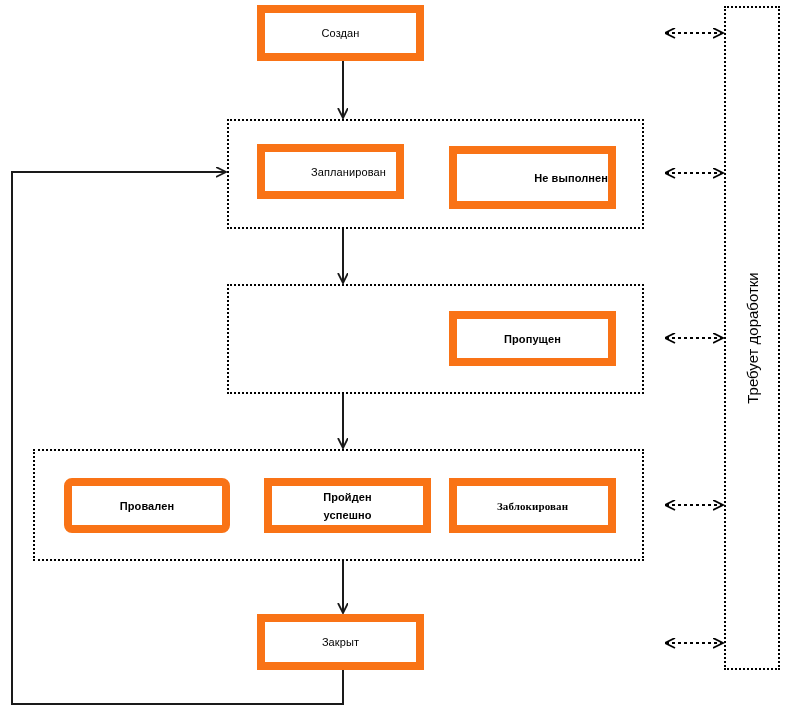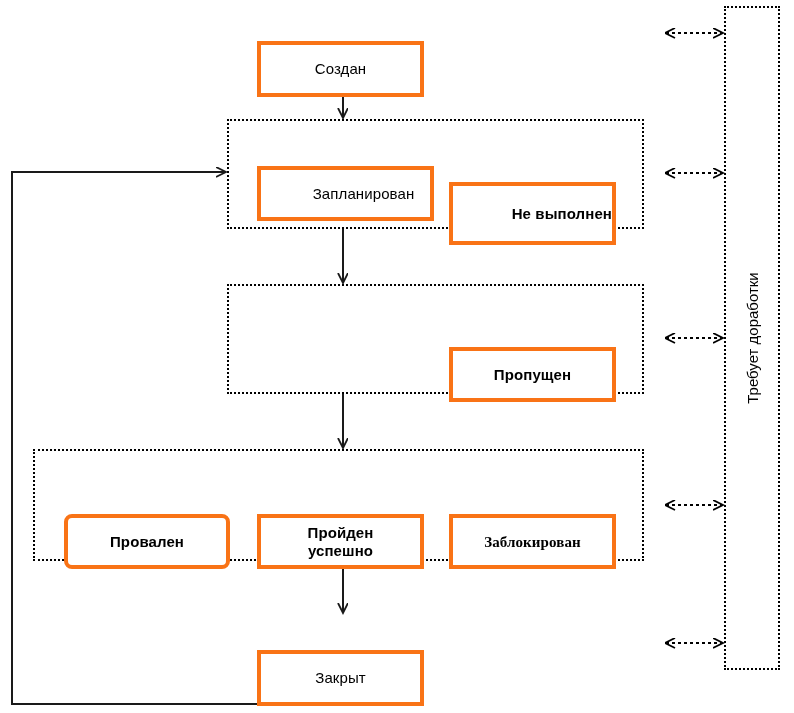--- a/index.html
+++ b/index.html
@@ -20,31 +20,30 @@
   #diagram-svg {
     position: absolute;
     left: 0;
     top: 0;
     width: 794px;
     height: 713px;
   }
   .node-box {
     position: absolute;
     box-sizing: border-box;
-    border: 4px solid #f97316;
+    border: 8px solid #f97316;
     background: #ffffff;
     display: flex;
     align-items: center;
     justify-content: center;
     text-align: center;
     color: #000000;
-    font-size: 15px;
+    font-size: 11px;
     line-height: 18px;
     letter-spacing: 0.1px;
-    margin-top: 36px;
   }
   .node-box.bold {
     font-weight: bold;
   }
   .group-box {
     position: absolute;
     box-sizing: border-box;
     border: 2px dotted #000000;
     background: transparent;
   }
@@ -122,38 +121,38 @@
   </svg>
 
   <div class="group-box" style="left:227px; top:119px; width:417px; height:110px;"></div>
   <div class="group-box" style="left:227px; top:284px; width:417px; height:110px;"></div>
   <div class="group-box" style="left:33px; top:449px; width:611px; height:112px;"></div>
 
   <div class="node-box" style="left:257px; top:5px; width:167px; height:56px;">
     <span class="node-label">Создан</span>
   </div>
 
-  <div class="node-box" style="left:257px; top:130px; width:177px; height:55px;padding-left:36px;">
+  <div class="node-box" style="left:257px; top:144px; width:147px; height:55px;padding-left:36px;">
     <span class="node-label">Запланирован</span>
   </div>
 
   <div class="node-box bold" style="left:449px; top:146px; width:167px; height:63px;justify-content:flex-end;">
     <span class="node-label">Не выполнен</span>
   </div>
 
 
   <div class="node-box bold" style="left:449px; top:311px; width:167px; height:55px;">
     <span class="node-label">Пропущен</span>
   </div>
 
   <div class="node-box bold" style="left:64px; top:478px; width:166px; height:55px;border-radius:8px;">
     <span class="node-label">Провален</span>
   </div>
 
-  <div class="node-box bold" style="left:257px; top:478px; width:167px; height:55px;">
+  <div class="node-box bold" style="left:264px; top:478px; width:167px; height:55px;">
     <span class="node-label">Пройден
 успешно</span>
   </div>
 
   <div class="node-box bold" style="left:449px; top:478px; width:167px; height:55px;font-family:Liberation Serif, serif;">
     <span class="node-label">Заблокирован</span>
   </div>
 
   <div class="node-box" style="left:257px; top:614px; width:167px; height:56px;">
     <span class="node-label">Закрыт</span>

